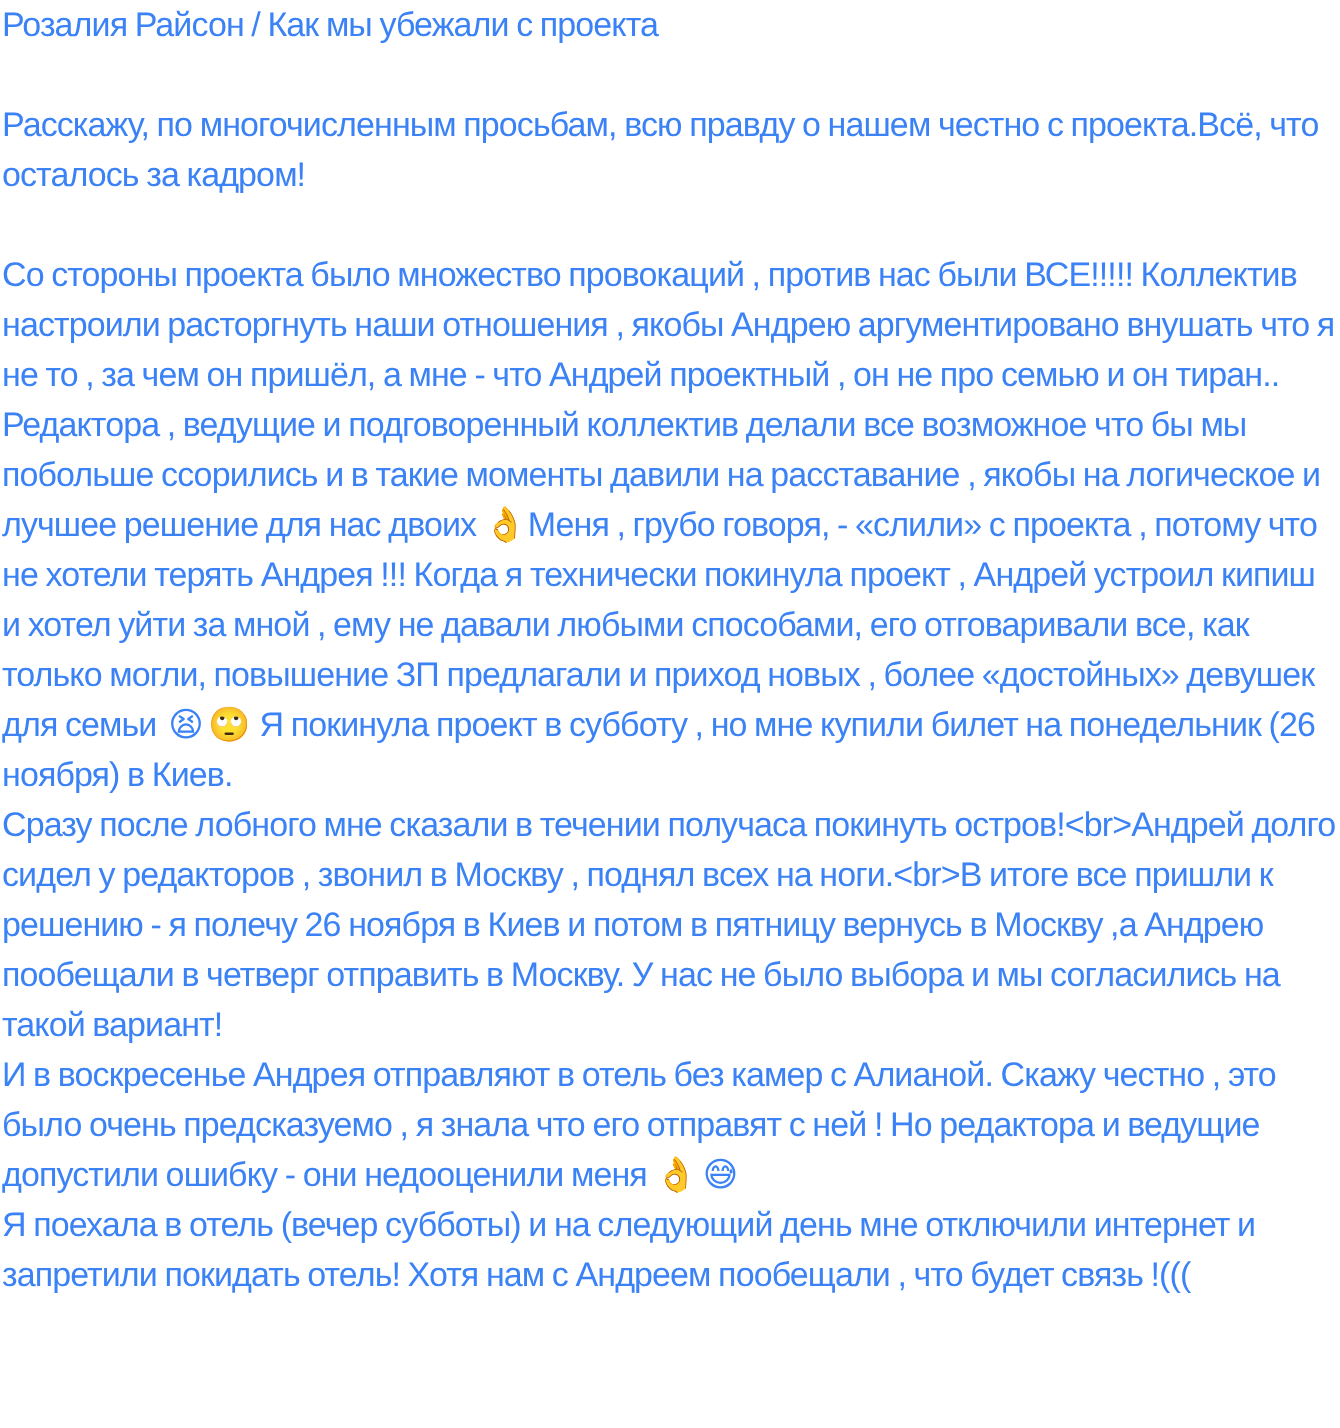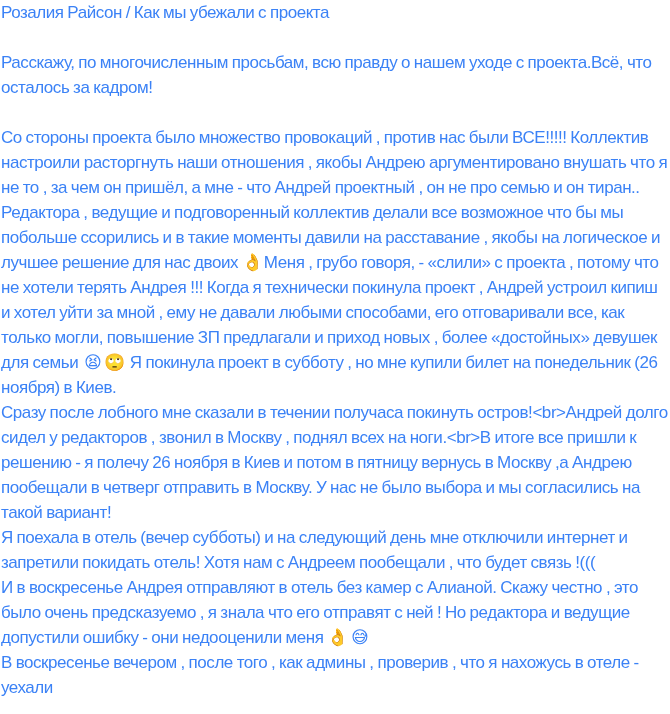--- a/index.html
+++ b/index.html
@@ -17,20 +17,19 @@
   .para { margin: 0; }
   .gap { height: 25px; }
   .emoji { font-size: 17px; display: inline-block; width: 22px; text-align: center; letter-spacing: 0; }
 </style>
 </head>
 <body>
 
 <div class="doc">
   <h1 class="title">Розалия Райсон / Как мы убежали с проекта</h1>
   <div class="gap"></div>
-  <p class="para">Расскажу, по многочисленным просьбам, всю правду о нашем уходе с проекта.Всё, что осталось за кадром!</p>
+  <p class="para">Расскажу, по многочисленным просьбам, всю правду о нашем честно с проекта.Всё, что осталось за кадром!</p>
   <div class="gap"></div>
   <p class="para"><span>Со стороны проекта было множество провокаций , против нас были ВСЕ!!!!! Коллектив настроили расторгнуть наши отношения , якобы Андрею аргументировано внушать что я не то , за чем он пришёл, а мне - что Андрей проектный , он не про семью и он тиран.. Редактора , ведущие и подговоренный коллектив делали все возможное что бы мы побольше ссорились и в такие моменты давили на расставание , якобы на логическое и лучшее решение для нас двоих</span> <span class="emoji">👌</span><span>Меня , грубо говоря, - «слили» с проекта , потому что не хотели терять Андрея !!! Когда я технически покинула проект , Андрей устроил кипиш и хотел уйти за мной , ему не давали любыми способами, его отговаривали все, как только могли, повышение ЗП предлагали и приход новых , более «достойных» девушек для семьи</span> <span class="emoji">😫</span><span class="emoji">🙄</span> <span>Я покинула проект в субботу , но мне купили билет на понедельник (26 ноября) в Киев.</span></p>
   <p class="para">Сразу после лобного мне сказали в течении получаса покинуть остров!&lt;br&gt;Андрей долго сидел у редакторов , звонил в Москву , поднял всех на ноги.&lt;br&gt;В итоге все пришли к решению - я полечу 26 ноября в Киев и потом в пятницу вернусь в Москву ,а Андрею пообещали в четверг отправить в Москву. У нас не было выбора и мы согласились на такой вариант!</p>
+  <p class="para"><span>И в воскресенье Андрея отправляют в отель без камер с Алианой. Скажу честно , это было очень предсказуемо , я знала что его отправят с ней ! Но редактора и ведущие допустили ошибку - они недооценили меня</span> <span class="emoji">👌</span><span class="emoji">😅</span></p>
   <p class="para">Я поехала в отель (вечер субботы) и на следующий день мне отключили интернет и запретили покидать отель! Хотя нам с Андреем пообещали , что будет связь !(((</p>
-  <p class="para"><span>И в воскресенье Андрея отправляют в отель без камер с Алианой. Скажу честно , это было очень предсказуемо , я знала что его отправят с ней ! Но редактора и ведущие допустили ошибку - они недооценили меня</span> <span class="emoji">👌</span><span class="emoji">😅</span></p>
-  <p class="para">В воскресенье вечером , после того , как админы , проверив , что я нахожусь в отеле - уехали</p>
 </div>
 
 </body></html>

